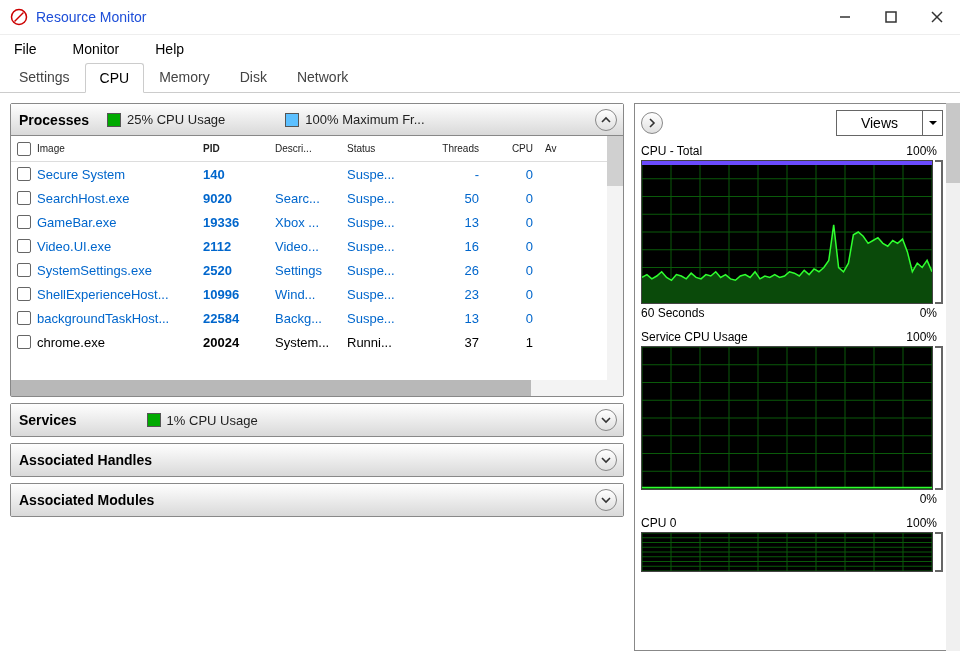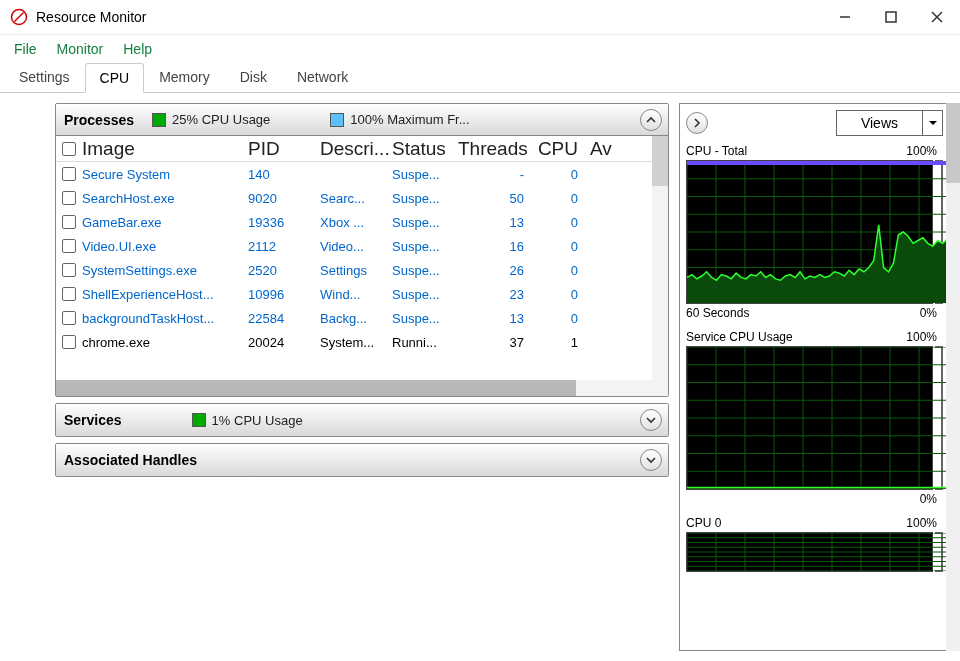--- a/index.html
+++ b/index.html
@@ -1,37 +1,37 @@
 <!DOCTYPE html>
 <html><head>
 <meta charset="utf-8">
 <style>
   * { box-sizing: border-box; margin: 0; padding: 0; font-family: "Segoe UI", Arial, sans-serif; }
   html, body { width: 960px; height: 661px; background: #fff; overflow: hidden; }
 
   
   .titlebar { height: 35px; display: flex; align-items: center; border-bottom: 1px solid #eee; }
   .title-icon { width: 18px; height: 18px; margin: 0 8px 0 10px; display:flex; align-items:center; justify-content:center; }
-  .title-text { flex: 1; font-size: 14px; color: #000000; }
+  .title-text { flex: 1; font-size: 14px; color: #1d4ed8; }
   .winbtn { width: 46px; height: 35px; display:flex; align-items:center; justify-content:center; color:#555; font-size:12px; }
 
   
-  .menubar { height: 28px; display:flex; align-items:center; padding-left: 12px; gap: 16px; font-size: 14px; color:#15803d; }
+  .menubar { height: 28px; display:flex; align-items:center; padding-left: 12px; gap: 32px; font-size: 14px; color:#000000; }
   .menuitem { padding: 2px 2px; }
 
   
   .tabstrip { height: 30px; display:flex; align-items:flex-end; border-bottom: 1px solid #ccc; gap: 0px; padding-left: 4px; }
   .tab { padding: 6px 14px 6px 14px; font-size: 14px; color: #333; border: 1px solid transparent; position:relative; }
   .tab.active { border: 1px solid #ccc; border-bottom: 1px solid #fff; border-radius: 3px 3px 0 0; background:#fff; top:1px; color:#000; }
   .tab:not(.active) { color:#444; }
 
   
   .content { display:flex; flex-direction:row; height: calc(661px - 35px - 28px - 30px); }
 
-  .left { width: 634px; padding: 10px 10px 10px 10px; display:flex; flex-direction:column; gap: 6px; margin-left: 45px; }
+  .left { width: 634px; padding: 10px 10px 10px 10px; display:flex; flex-direction:column; gap: 6px; }
   .right { flex: 1; padding: 10px 10px 10px 0; position: relative; }
 
   
   .panel { border: 1px solid #888; border-radius: 2px; background:#fff; }
   .panel-hdr {
     height: 32px;
     background: linear-gradient(#fefefe, #d9d9d9);
     border-bottom: 1px solid #888;
     display:flex; align-items:center;
     padding: 0 6px 0 8px;
@@ -44,24 +44,24 @@
   .metric { font-size: 13px; color:#222; white-space:nowrap; }
   .flex-sp { flex:1; }
   .circbtn {
     width:22px; height:22px; border-radius:50%;
     border:1px solid #888; background: linear-gradient(#fff,#e0e0e0);
     display:flex; align-items:center; justify-content:center; color:#333; font-size:12px; cursor:pointer;
   }
 
   .panel-body { position:relative; }
   
-  .colhdrs { display:flex; height:26px; align-items:center; border-bottom:1px solid #ddd; font-size:19px; color:#222; position:relative; }
+  .colhdrs { display:flex; height:26px; align-items:center; border-bottom:1px solid #ddd; font-size:10px; color:#222; position:relative; }
   .col { padding: 0 6px; }
   .col.image { width: 186px; display:flex; align-items:center; gap:6px; }
-  .col.pid { width: 72px; }
+  .col.pid { width: 72px; font-weight: bold; }
   .col.desc { width: 72px; }
   .col.status { width: 66px;  }
   .col.threads { width: 78px; text-align:right; }
   .col.cpu { width: 54px; text-align:right; }
   .col.av { width: 30px; }
   .hdr-check { width:14px; height:14px; border:1px solid #666; border-radius:2px; background:#fff; }
 
   .rows { height: 218px; overflow:hidden; position:relative; }
   .row { display:flex; height:24px; align-items:center; font-size:13px; }
   .row .col.image { color:#0066cc; }
@@ -315,20 +315,31 @@
         <span class="panel-title">Associated Handles</span>
         <span class="flex-sp"></span>
         <span class="circbtn">
           <svg width="10" height="10">
               <path d="M1 3 L5 7 L9 3" fill="none" stroke="#333" stroke-width="1.6"></path>
             </svg>
         </span>
       </div>
     </div>
 
+    <div class="panel collapsed">
+      <div class="panel-hdr">
+        <span class="panel-title">Associated Modules</span>
+        <span class="flex-sp"></span>
+        <span class="circbtn">
+          <svg width="10" height="10">
+              <path d="M1 3 L5 7 L9 3" fill="none" stroke="#333" stroke-width="1.6"></path>
+            </svg>
+        </span>
+      </div>
+    </div>
 
   </div>
 
   <div class="right">
     <div class="right-inner">
       <div class="right-top">
         <span class="circbtn side">
           <svg width="10" height="10">
               <path d="M3 1 L7 5 L3 9" fill="none" stroke="#333" stroke-width="1.6"></path>
             </svg>

